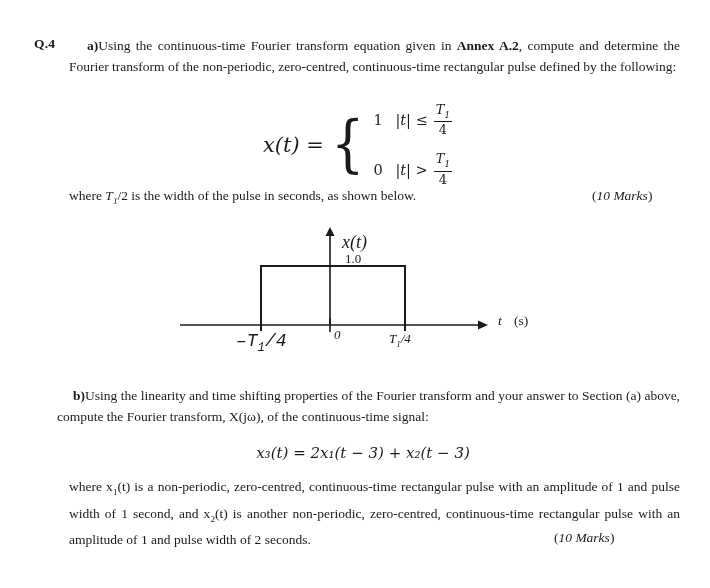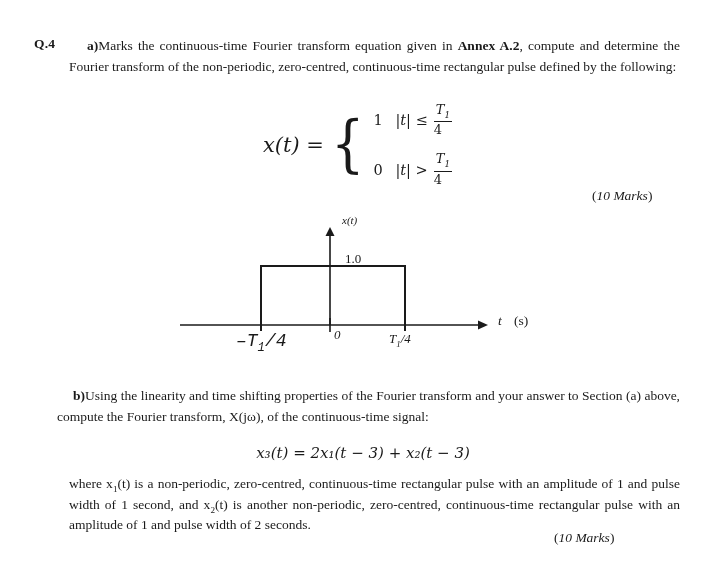--- a/index.html
+++ b/index.html
@@ -77,21 +77,21 @@
     align-items: center;
     font-size: 14.5px;
     font-family: "DejaVu Serif", serif;
     white-space: nowrap;
   }
   .case-val { width: 22px; }
   .case-cond { font-style: italic; margin-right: 5px; }
   .frac {
     display: inline-flex;
     flex-direction: column;
-    align-items: flex-start;
+    align-items: center;
     vertical-align: middle;
     font-size: 13px;
     line-height: 1.08;
     margin-left: 1px;
   }
   .frac .num {
     font-style: italic;
     padding: 0 2px 1px 2px;
   }
   .frac .bar {
@@ -160,41 +160,41 @@
     font-family: "DejaVu Serif", serif;
     font-size: 15px;
     font-style: italic;
   }
   .para-b2 {
     position: absolute;
     left: 61px;
     top: 476px;
     width: 611px;
     font-size: 13.5px;
-    line-height: 16px;
+    line-height: 21px;
     text-align: justify;
   }
   .marks-b {
     position: absolute;
     left: 546px;
     top: 530px;
     font-size: 13.5px;
     font-style: italic;
   }
   .marks-b .paren { font-style: normal; }
 </style>
 </head>
 <body>
 
 <div class="page">
 
   <div class="q-label">Q.4</div>
 
   <div class="para-a">
-    <b>a)</b><span>Marks the continuous-time Fourier transform equation given in </span><b>Annex A.2</b><span>, compute and determine the Fourier transform of the non-periodic, zero-centred, continuous-time rectangular pulse defined by the following:</span>
+    <b>a)</b><span>Using the continuous-time Fourier transform equation given in </span><b>Annex A.2</b><span>, compute and determine the Fourier transform of the non-periodic, zero-centred, continuous-time rectangular pulse defined by the following:</span>
   </div>
 
   <div class="eq-piecewise">
     <span class="eq-lhs">x(t) =</span>
     <span class="brace">{</span>
     <span class="cases">
       <span class="case-row">
         <span class="case-val">1</span>
         <span class="case-cond">|t| ≤</span>
         <span class="frac">
@@ -208,37 +208,40 @@
         <span class="case-cond">|t| &gt;</span>
         <span class="frac">
           <span class="num"><span>T</span><sub class="sm">1</sub></span>
           <span class="bar"></span>
           <span class="den">4</span>
         </span>
       </span>
     </span>
   </div>
 
+  <div class="where-line">
+    <span>where </span><i class="var"><span>T</span><sub class="sm">1</sub></i><span>/2 is the width of the pulse in seconds, as shown below.</span>
+  </div>
 
   <div class="marks-a"><span class="paren">(</span><span>10 Marks</span><span class="paren">)</span></div>
 
   <svg class="figure" viewBox="0 0 710 588" xmlns="http://www.w3.org/2000/svg">
 
     <line x1="172" y1="325" x2="470" y2="325" stroke="#1a1a1a" stroke-width="1.6"></line>
     <polygon points="470,320.5 480,325 470,329.5" fill="#1a1a1a"></polygon>
 
     <line x1="322" y1="325" x2="322" y2="236" stroke="#1a1a1a" stroke-width="1.6"></line>
     <polygon points="317.5,236 322,227 326.5,236" fill="#1a1a1a"></polygon>
 
     <path d="M 253,331 L 253,266 L 397,266 L 397,331" fill="none" stroke="#1a1a1a" stroke-width="2"></path>
 
     <line x1="322" y1="318" x2="322" y2="332" stroke="#1a1a1a" stroke-width="1.6"></line>
   </svg>
 
-  <div class="fig-label" style="left:334px; top:214px; font-size:11px;">x(t)</div>
+  <div class="fig-label" style="left:334px; top:232px; font-size:18px;">x(t)</div>
   <div class="fig-label upright" style="left:337px; top:251px; font-size:13px;">1.0</div>
   <div class="fig-label" style="left:326px; top:327px; font-size:13px;">0</div>
   <div class="fig-label" style="left:228px; top:331px; font-size:18px;font-family:Liberation Mono, monospace;"><span>–T</span><sub class="sm">1</sub><span>/4</span></div>
   <div class="fig-label" style="left:381px; top:331px; font-size:13px;"><span>T</span><sub class="sm">1</sub><span>/4</span></div>
   <div class="fig-label" style="left:490px; top:313px; font-size:13.5px;">t</div>
   <div class="fig-label upright" style="left:506px; top:313px; font-size:13.5px;">(s)</div>
 
   <div class="para-b">
     <b>b)</b><span>Using the linearity and time shifting properties of the Fourier transform and your answer to Section (a) above, compute the Fourier transform, X(jω), of the continuous-time signal:</span>
   </div>

